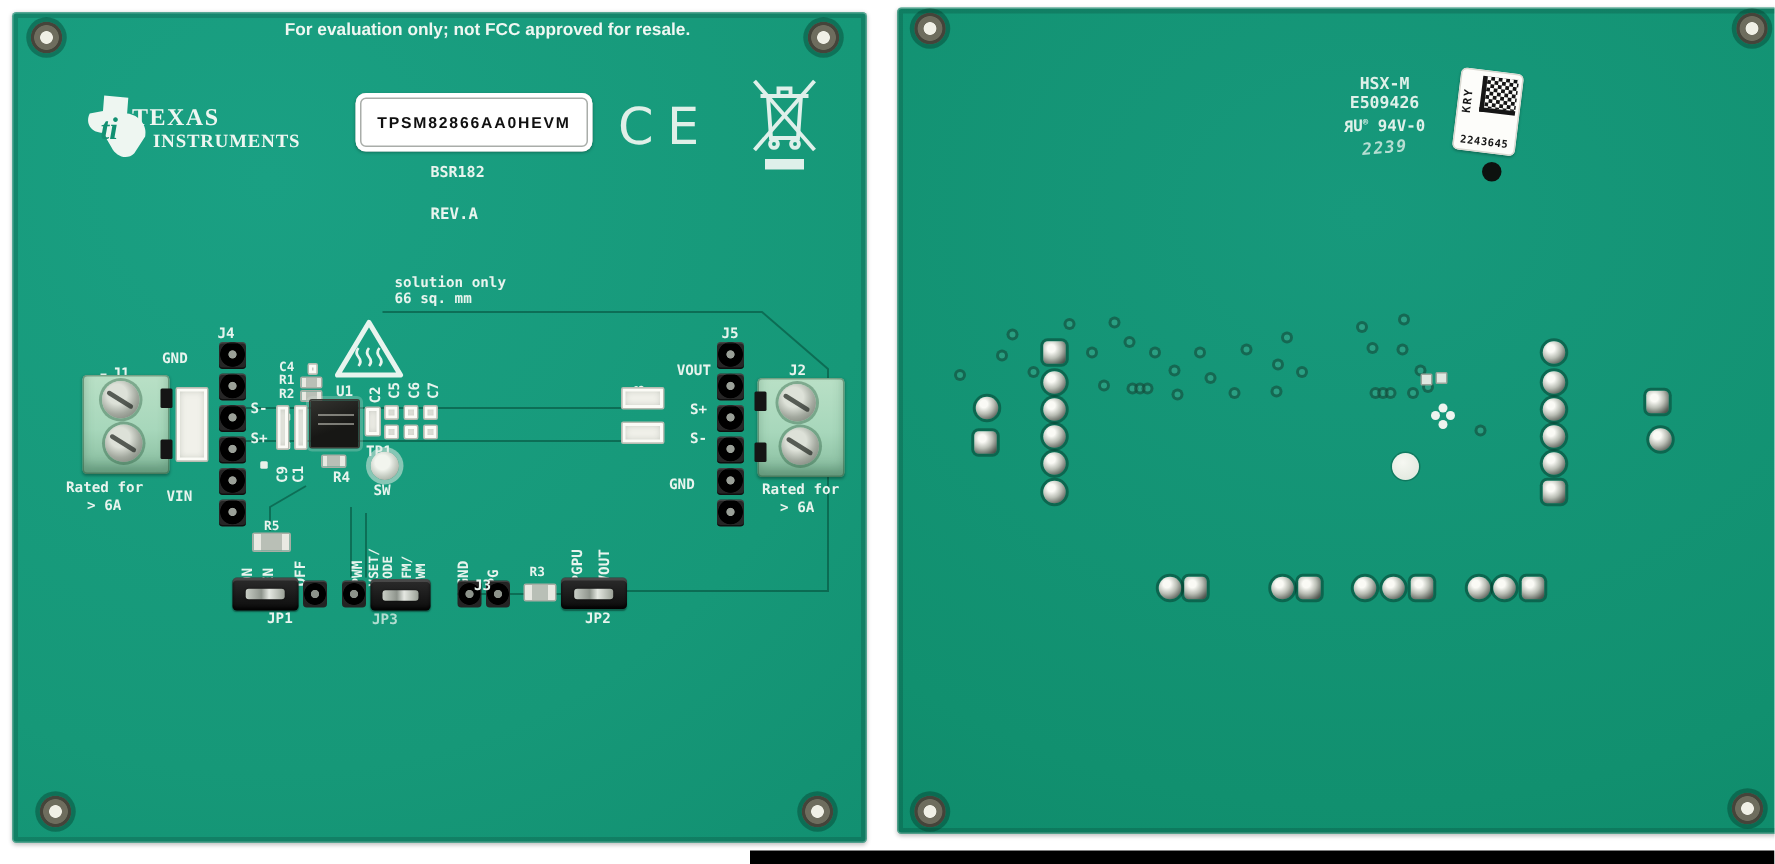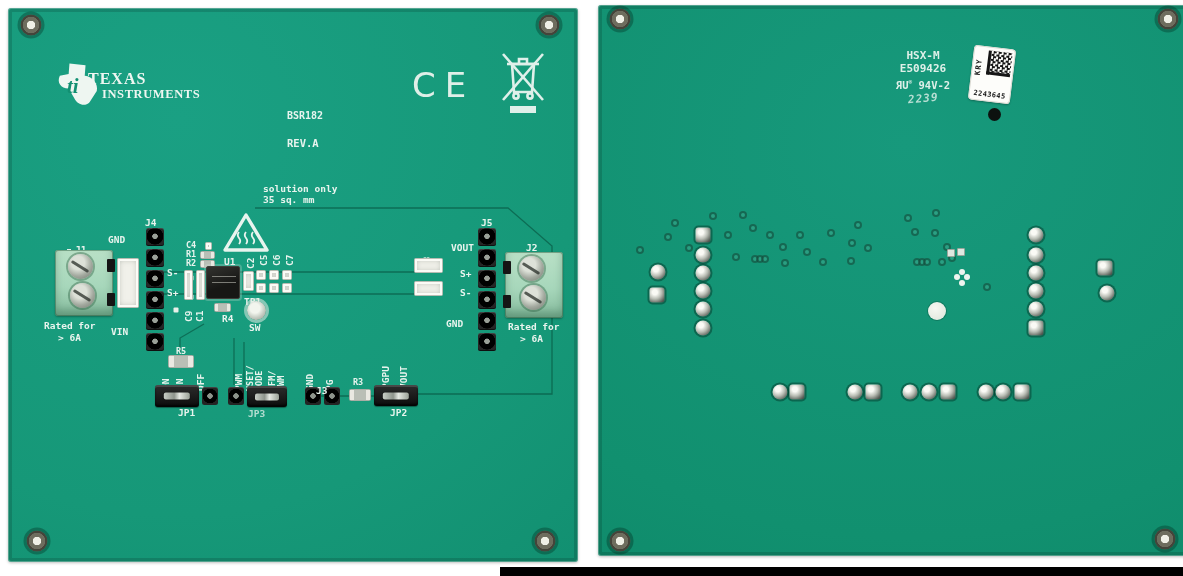--- a/index.html
+++ b/index.html
@@ -100,49 +100,51 @@
         <span class="dot lpad" style="left: 183px; top: 270px;"></span>
         <span class="dot lpad" style="left: 183px; top: 289px;"></span>
         <span class="dot lpad" style="left: 168px; top: 302px;"></span>
       </div>
 
     <span class="hole" style="left:23px;top:17px"></span>
     <span class="hole" style="left:541px;top:17px"></span>
     <span class="hole" style="left:29px;top:533px"></span>
     <span class="hole" style="left:537px;top:533px"></span>
 
+    <div class="banner">For evaluation only; not FCC approved for resale.</div>
 
     <svg style="position:absolute;left:47px;top:54px" width="45" height="45" viewBox="0 0 56 56">
       <path d="M18 2 L38 4 L37 17 C47 18 54 27 52 36 L43 50 C37 56 28 53 24 45 L17 33 C7 33 2 25 6 17 L17 15 Z" fill="#eef6f1"></path>
       <text x="15" y="38" font-family="Liberation Serif,serif" font-style="italic" font-weight="bold" font-size="26" fill="#129072">ti</text>
     </svg>
     <span class="brandword" style="left:80px;top:62px;font-size:16px;letter-spacing:1px">TEXAS</span>
     <span class="brandword" style="left:94px;top:79px;font-size:12.5px;letter-spacing:.6px">INSTRUMENTS</span>
 
+    <div class="partlabel">TPSM82866AA0HEVM</div>
 
     <span class="ce">CE</span>
 
     <svg style="position:absolute;left:490px;top:34px" width="50" height="74" viewBox="0 0 50 74">
       <g stroke="#dff0ea" stroke-width="2.6" fill="none">
         <path d="M14 22 L36 22 L34 50 L16 50 Z"></path>
         <line x1="9" y1="22" x2="41" y2="22"></line>
         <path d="M21 22 L21 17 L29 17 L29 22"></path>
         <circle cx="18" cy="54" r="2.6"></circle>
         <circle cx="32" cy="54" r="2.6"></circle>
         <line x1="5" y1="12" x2="45" y2="58"></line>
         <line x1="45" y1="12" x2="5" y2="58"></line>
       </g>
       <rect x="12" y="64" width="26" height="7" fill="#dff0ea"></rect>
     </svg>
 
     <span class="silk" style="left:279px;top:102px;font-size:10px">BSR182</span>
     <span class="silk" style="left:279px;top:130px;font-size:10.5px">REV.A</span>
 
     <span class="silk" style="left:255px;top:175px">solution only</span>
-    <span class="silk" style="left:255px;top:186px">35 sq. mm</span>
+    <span class="silk" style="left:255px;top:186px">66 sq. mm</span>
 
     <svg style="position:absolute;left:214px;top:204px" width="48" height="42" viewBox="0 0 48 42">
       <path d="M24 3 L45 38 L3 38 Z" fill="none" stroke="#e8f4ee" stroke-width="3.4" stroke-linejoin="round"></path>
       <g stroke="#e8f4ee" stroke-width="1.8" fill="none">
         <path d="M17 32 q2.5-3 0-6 q-2.5-3 0-6"></path>
         <path d="M24 32 q2.5-3 0-6 q-2.5-3 0-6"></path>
         <path d="M31 32 q2.5-3 0-6 q-2.5-3 0-6"></path>
       </g>
     </svg>
 
@@ -283,21 +285,21 @@
     <span class="hole" style="left:22px;top:14px"></span>
     <span class="hole" style="left:570px;top:14px"></span>
     <span class="hole" style="left:22px;top:536px"></span>
     <span class="hole" style="left:567px;top:534px"></span>
 
     <div class="idblock">
       <div>HSX-M</div>
       <div>E509426</div>
       <div class="ulrow">
         <span class="ulmirror">R</span><span>U</span><span class="ulreg">®</span>
-        <span>94V-2</span>
+        <span>94V-0</span>
       </div>
       <div><span class="datecode">2239</span></div>
     </div>
 
     <div class="sticker">
       <span class="kry">KRY</span>
       <div class="dm"></div>
       <div class="serial">2243645</div>
     </div>
 

